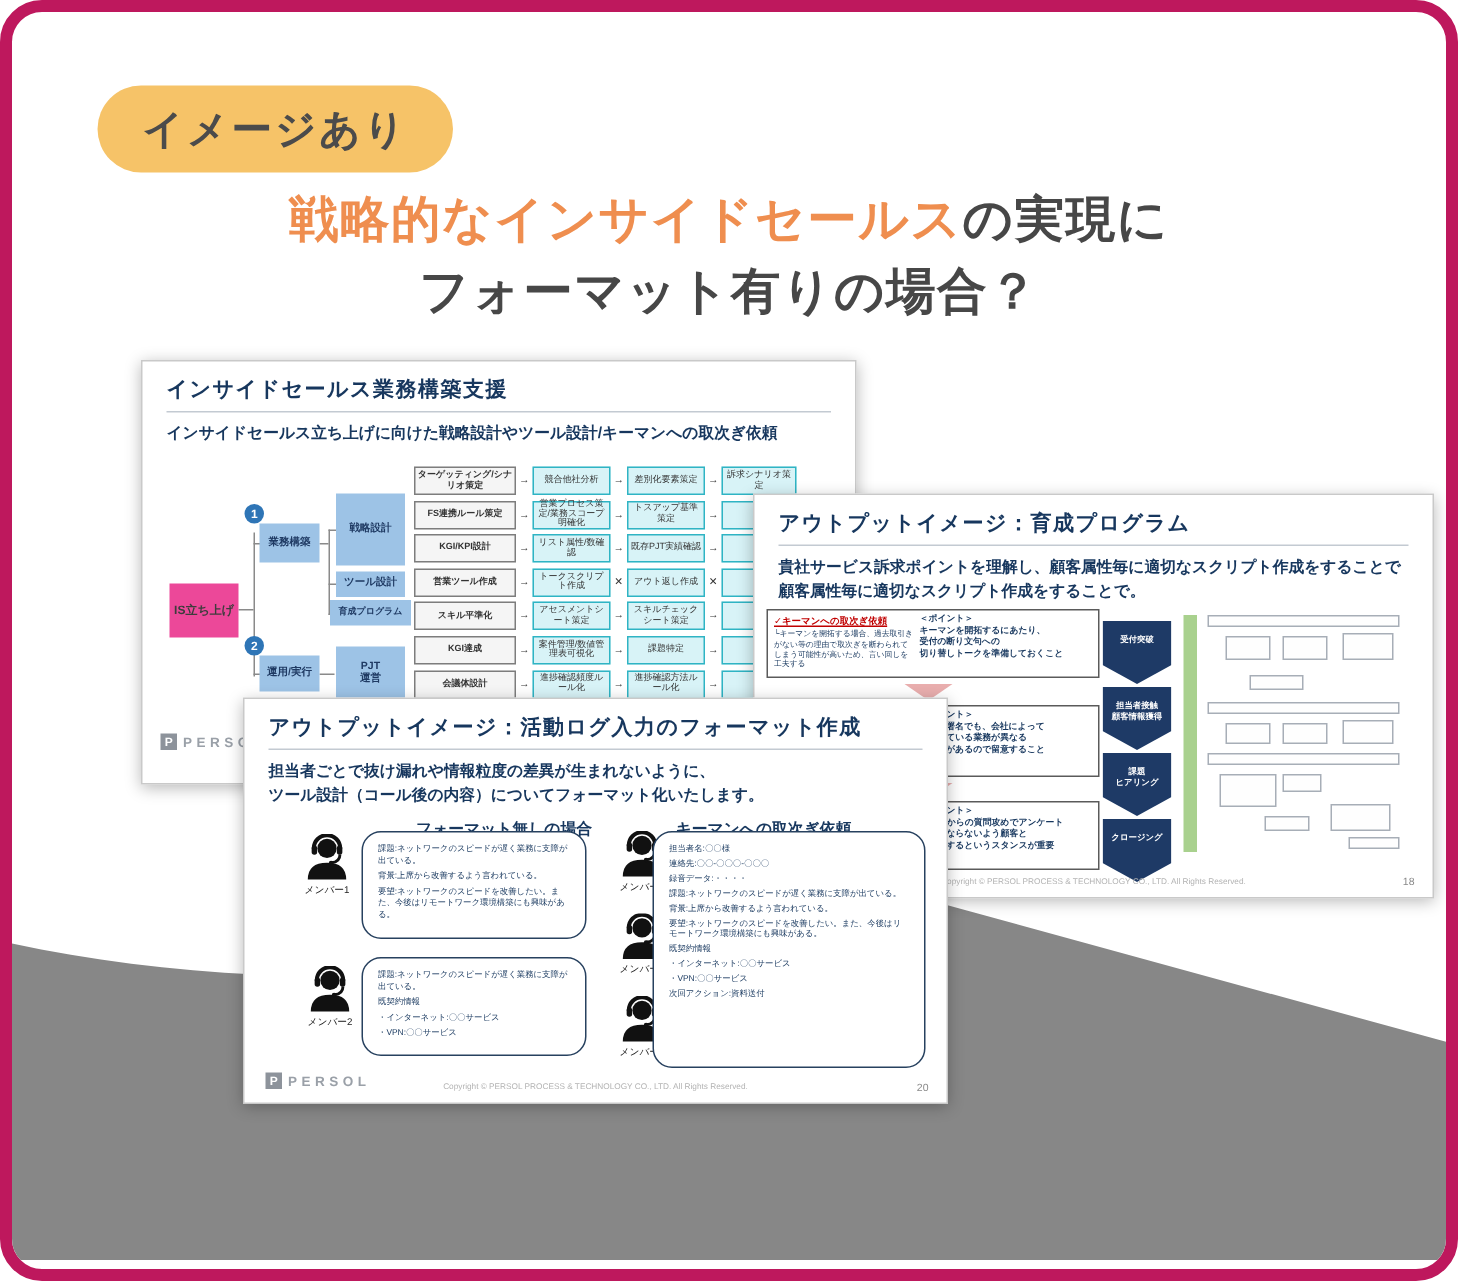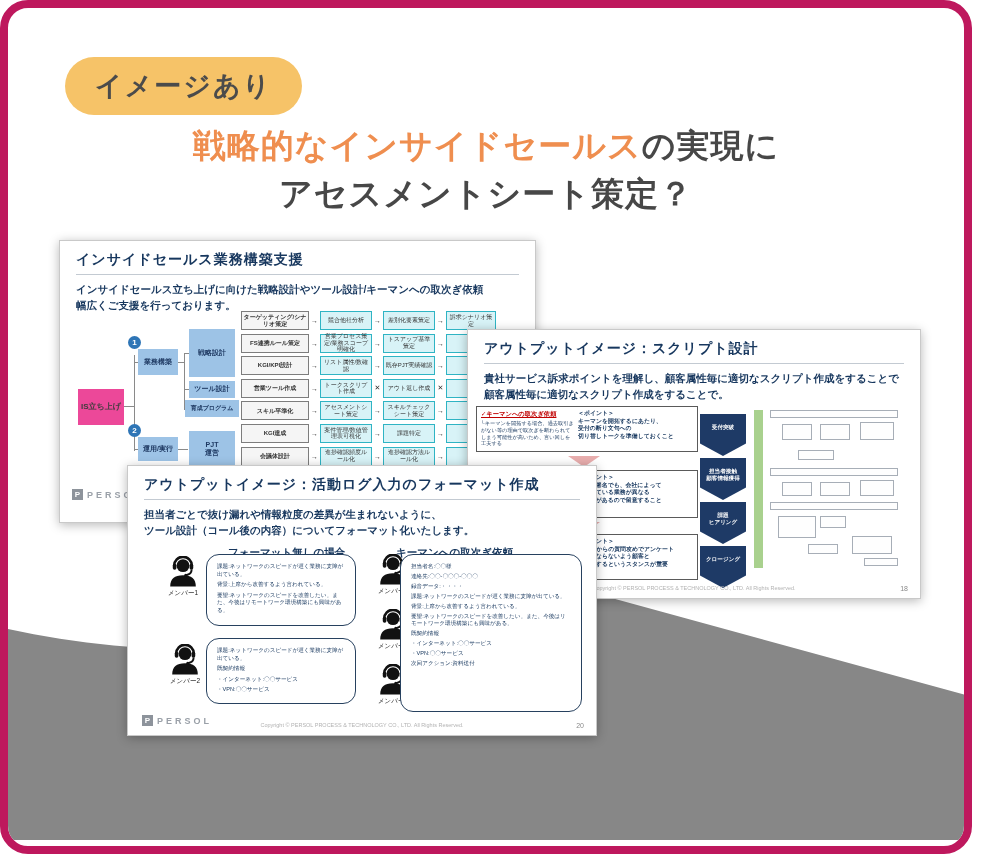--- a/index.html
+++ b/index.html
@@ -14,21 +14,21 @@
          font-size:27px;font-weight:bold;padding:11px 30px;border-radius:34px;z-index:5;letter-spacing:2px;}
   .headline{position:absolute;left:0;top:114px;width:100%;text-align:center;z-index:5;
             font-size:33px;font-weight:bold;color:#474747;line-height:1.45;letter-spacing:1px;}
   .headline .hl{color:#ef8e4f;}
 
   
   .banner-title{position:absolute;left:0;top:740px;width:100%;text-align:center;z-index:4;
                 color:#ffffff;font-size:31px;font-weight:bold;letter-spacing:2px;}
 
   
-  .slide{position:absolute;background:#fff;border:1px solid #c9c9c9;box-shadow:0 2px 10px rgba(0,0,0,.28);}
+  .slide{position:absolute;background:#fff;border:1px solid #c9c9c9;box-shadow:0 2px 10px rgba(0,0,0,.28);margin-left:35px;}
   #slide1{left:51px;top:232px;width:475px;height:281px;z-index:1;}
   #slide2{left:459px;top:321px;width:452px;height:268px;z-index:2;}
   #slide3{left:119px;top:457px;width:468px;height:269px;z-index:3;}
 
   .s-title{margin:10px 16px 0;font-size:14px;font-weight:bold;color:#17375e;
            border-bottom:1px solid #c3cad2;padding-bottom:5px;letter-spacing:1px;}
   .s-desc{margin:6px 16px 0;font-size:10.5px;font-weight:bold;color:#17375e;line-height:1.55;}
 
   
   .ln{position:absolute;background:#8a8a8a;}
@@ -61,21 +61,21 @@
         clip-path:polygon(0 0,100% 0,100% 70%,50% 100%,0 70%);
         display:flex;align-items:flex-start;justify-content:center;text-align:center;
         font-size:5.6px;font-weight:bold;padding-top:10px;box-sizing:border-box;white-space:pre-line;line-height:1.3;}
   .gstrip{position:absolute;left:286px;top:80px;width:9px;height:158px;background:#a9d18e;}
   #s2-thumb{position:absolute;left:300px;top:76px;width:140px;height:166px;}
   .trect{position:absolute;background:#fefefe;border:1px solid #a7aeb7;box-sizing:border-box;}
   .s-footer{position:absolute;left:0;right:0;bottom:7px;text-align:center;font-size:5.5px;color:#b3b3b3;}
   .s-page{position:absolute;right:12px;bottom:6px;font-size:7px;color:#8a8a8a;}
 
   
-  .colhead{position:absolute;font-size:10.5px;font-weight:bold;color:#17375e;}
+  .colhead{position:absolute;font-size:10.5px;font-weight:bold;color:#17375e;text-align:center;}
   .bubble{position:absolute;box-sizing:border-box;border:1.4px solid #27415f;border-radius:13px;
           background:#fff;padding:8px 10px;font-size:5.6px;color:#17375e;line-height:1.35;}
   .bubble .bl{margin-bottom:3px;}
   .member{position:absolute;width:54px;text-align:center;}
   .member svg{width:32px;height:32px;display:block;margin:0 auto;}
   .member .mlabel{font-size:6.5px;color:#222;margin-top:1px;}
 
   
   .plogo{position:absolute;display:flex;align-items:center;gap:4px;}
   .pmark{width:11px;height:11px;background:#8d939b;color:#fff;font-size:8px;font-weight:bold;
@@ -88,28 +88,27 @@
 <div class="frame">
 
   <svg class="swoosh" viewBox="0 0 965 832" preserveAspectRatio="none">
     <path d="M0,621 C 180,660 400,646 589,586 L965,689 L965,832 L0,832 Z" fill="#878787"></path>
   </svg>
 
   <div class="badge">イメージあり</div>
 
   <div class="headline">
     <div><span class="hl">戦略的なインサイドセールス</span><span>の実現に</span></div>
-    <div>アセスメントシート策定？</div>
+    <div>フォーマット有りの場合？</div>
   </div>
 
   <div class="slide" id="slide1">
     <div class="s-title">インサイドセールス業務構築支援</div>
     <div class="s-desc">
       <div>インサイドセールス立ち上げに向けた戦略設計やツール設計/キーマンへの取次ぎ依頼</div>
-      <div>幅広くご支援を行っております。</div>
     </div>
 
     <div class="ln" style="left:64px;top:165px;width:10px;height:1px"></div>
     <div class="ln" style="left:74px;top:114px;width:1px;height:96px"></div>
     <div class="ln" style="left:74px;top:121px;width:6px;height:1px"></div>
     <div class="ln" style="left:74px;top:208px;width:6px;height:1px"></div>
     <div class="ln" style="left:118px;top:121px;width:6px;height:1px"></div>
     <div class="ln" style="left:124px;top:112px;width:1px;height:57px"></div>
     <div class="ln" style="left:124px;top:112px;width:5px;height:1px"></div>
     <div class="ln" style="left:124px;top:148px;width:5px;height:1px"></div>
@@ -193,21 +192,21 @@
         </div>
       </div>
 
     <div class="plogo" style="left:12px;top:248px">
       <span class="pmark">P</span>
       <span class="ptext">PERSOL</span>
     </div>
   </div>
 
   <div class="slide" id="slide2">
-    <div class="s-title">アウトプットイメージ：スクリプト設計</div>
+    <div class="s-title">アウトプットイメージ：育成プログラム</div>
     <div class="s-desc">
       <div>貴社サービス訴求ポイントを理解し、顧客属性毎に適切なスクリプト作成をすることで</div>
       <div>顧客属性毎に適切なスクリプト作成をすることで。</div>
     </div>
 
     <div class="pt-box" style="top:76px;height:46px">
       <div class="pt-left">
         <div class="pt-head">✓キーマンへの取次ぎ依頼</div>
         <div class="pt-body">└キーマンを開拓する場合、過去取引きがない等の理由で取次ぎを断わられてしまう可能性が高いため、言い回しを工夫する</div>
       </div>

